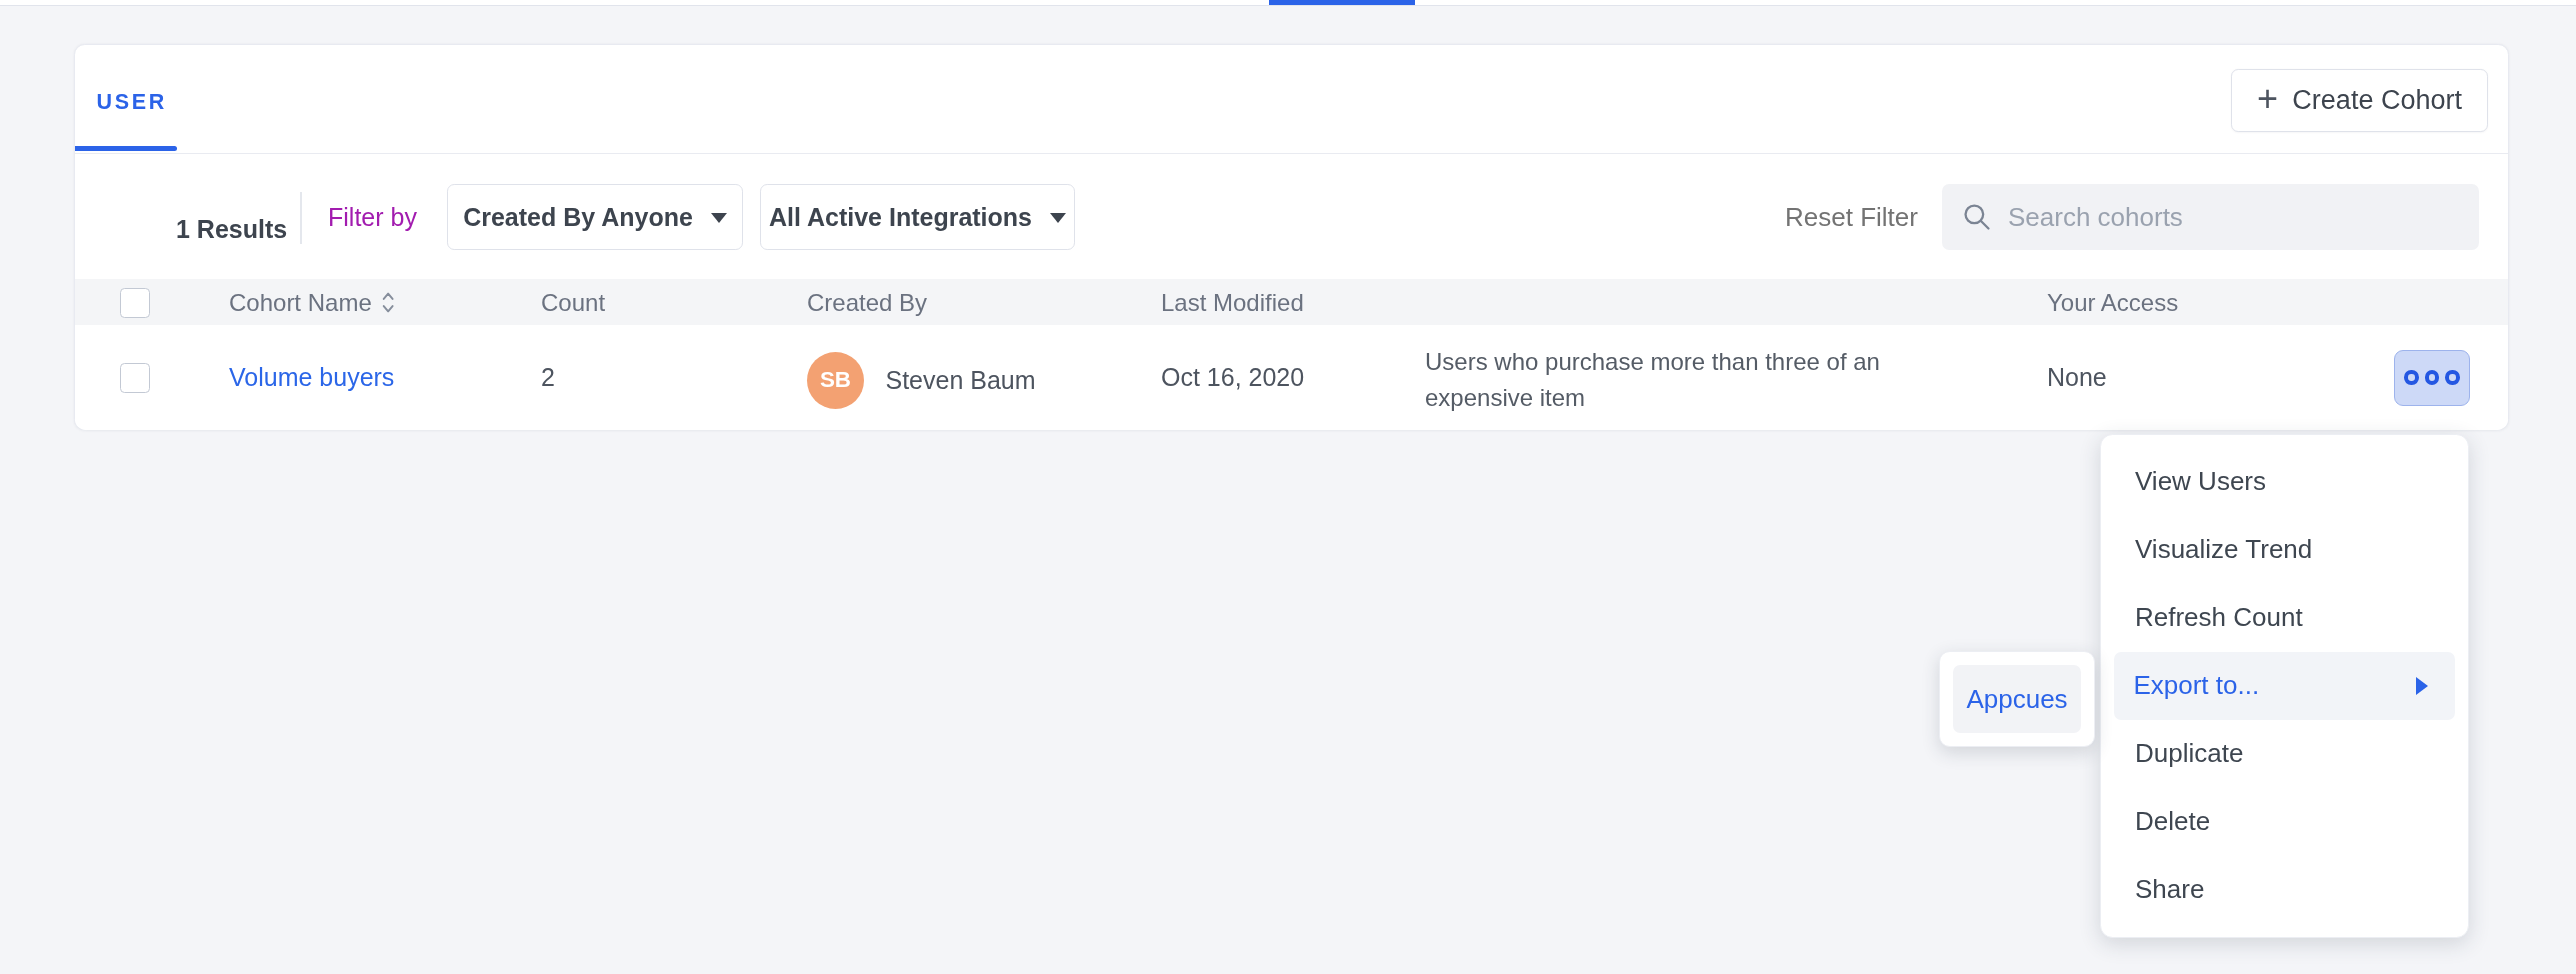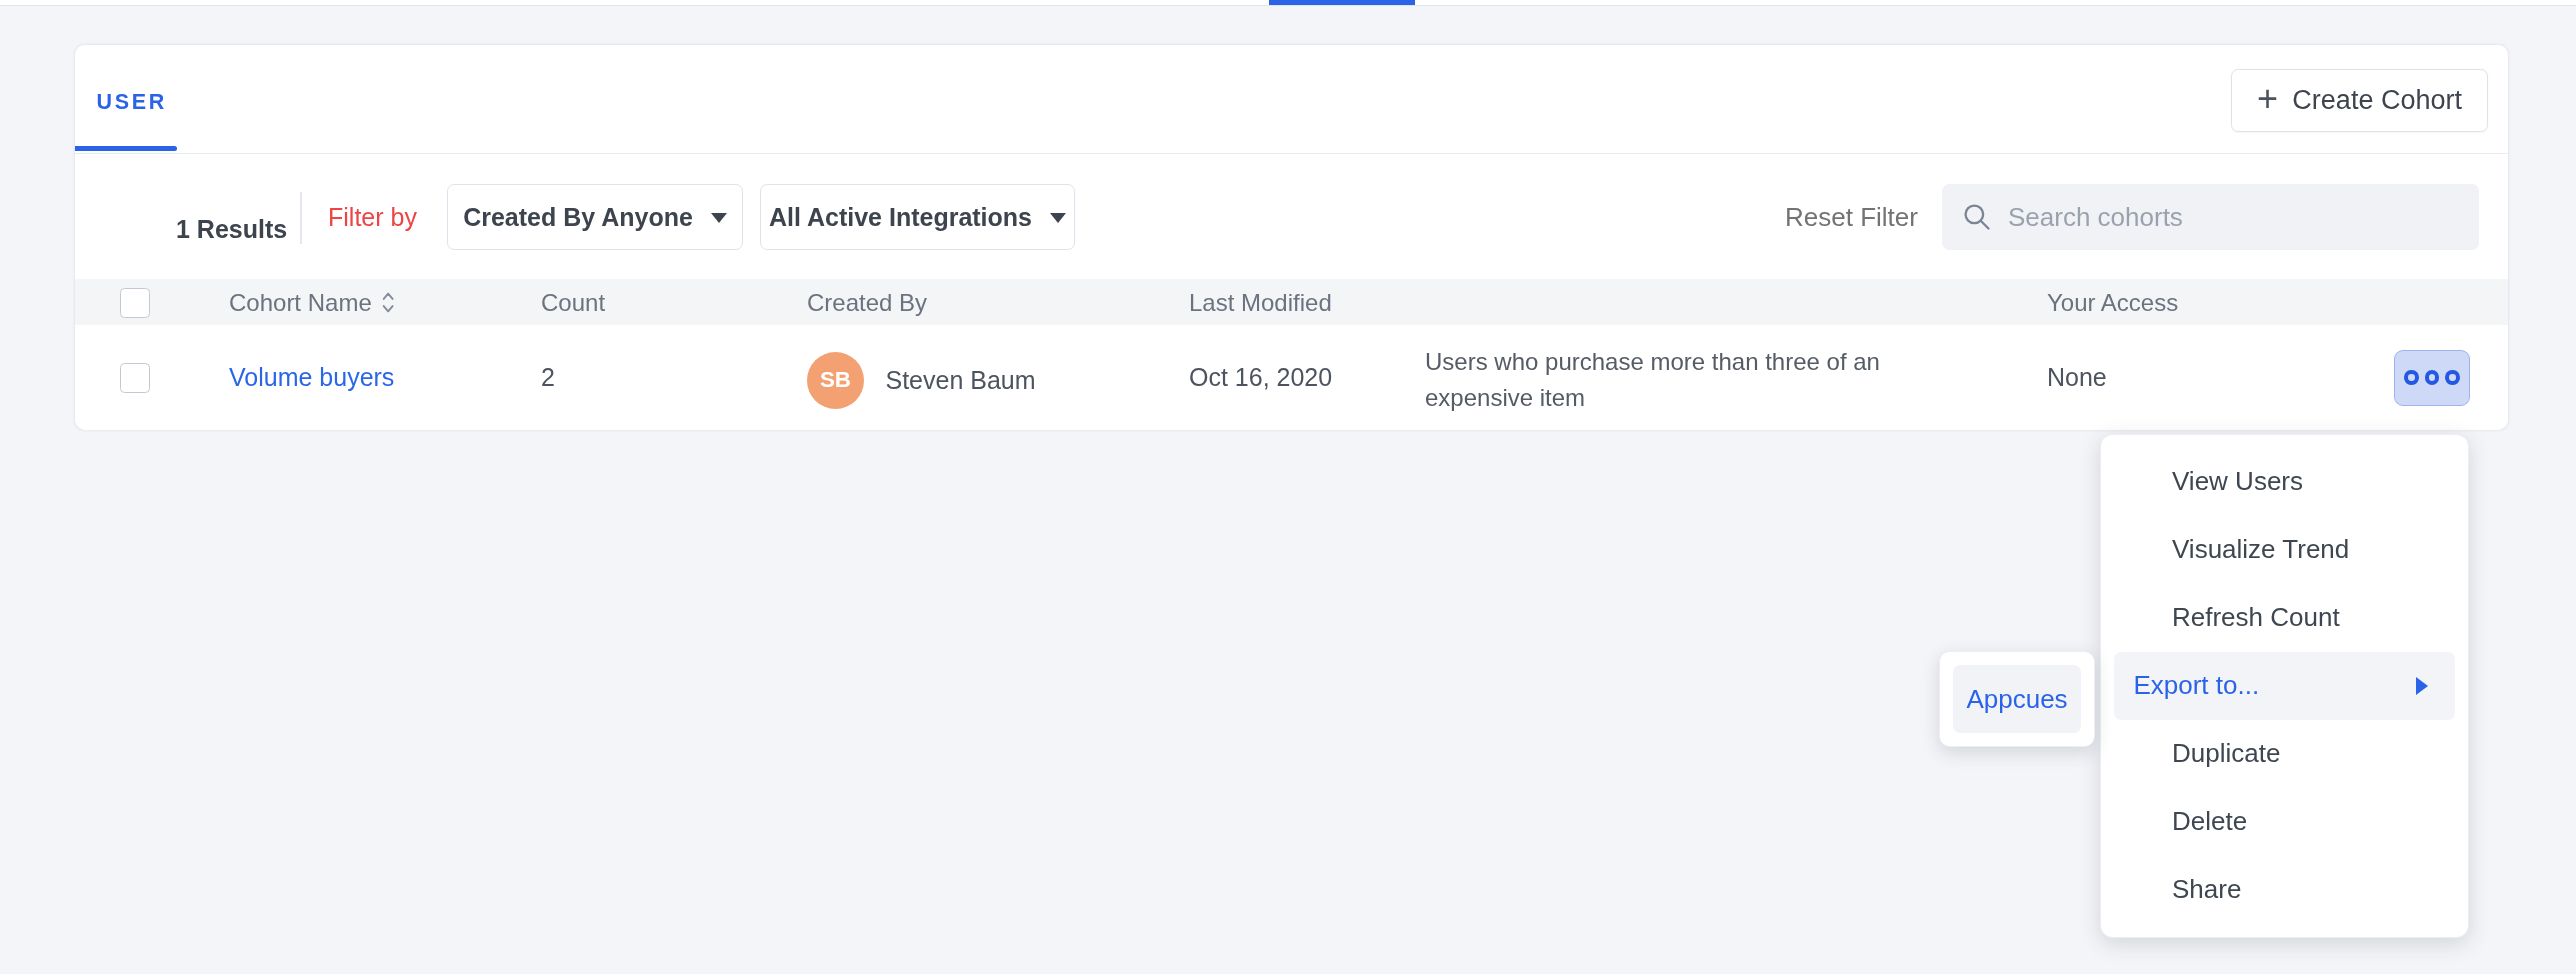--- a/index.html
+++ b/index.html
@@ -31,21 +31,21 @@
     font-size:27px; font-weight:500; color:#3d444e; cursor:pointer;
     box-shadow:0 0.9px 1.8px rgba(25,35,60,.04); }
   .plus-glyph { font-size:36px; font-weight:300; color:#4d545f; line-height:1; margin-top:-3.6px; }
 
   
   .filter-bar { position:absolute; left:0; top:109px; width:100%; height:126px; }
   .results-count { position:absolute; left:101px; top:12px; height:126px;
     display:flex; align-items:center; font-size:25px; font-weight:600; color:#3d444e; }
   .vdivider { position:absolute; left:225px; top:38px; width:1.8px; height:52px; background:#e4e7ed; }
   .filter-by { position:absolute; left:253px; top:0; height:126px;
-    display:flex; align-items:center; font-size:25px; font-weight:500; color:#ef4444; }
+    display:flex; align-items:center; font-size:25px; font-weight:500; color:#a21caf; }
   .dropdown { position:absolute; top:30px; height:66px; background:#fff;
     border:0.9px solid #dfe2ea; border-radius:7.2px; display:flex; align-items:center;
     justify-content:center; gap:18px; font-size:25px; font-weight:600; color:#3d444e;
     cursor:pointer; }
   .dd-created { left:372px; width:296px; }
   .dd-integrations { left:685px; width:315px; }
   .caret-down { width:0; height:0; border-left:8px solid transparent;
     border-right:8px solid transparent; border-top:10px solid #3d444e; margin-top:2.7px; }
   .reset-filter { position:absolute; left:1710px; top:0; height:126px; display:flex;
     align-items:center; font-size:26px; color:#737373; cursor:pointer; }
@@ -61,21 +61,21 @@
     background:#f4f5f7; display:flex; align-items:center;
     font-size:24px; color:#6b7280; }
   .trow { position:absolute; left:0; top:280px; width:100%; height:105px;
     background:#fff; display:flex; align-items:center; border-radius:0 0 10.7px 10.7px;
     font-size:25px; color:#4d545f; }
   .cell { position:absolute; }
   .c-check { left:45px; }
   .c-name { left:154px; }
   .c-count { left:466px; width:158px; text-align:left; }
   .c-createdby { left:732px; }
-  .c-modified { left:1114px; }
+  .c-modified { left:1086px; }
   .c-desc { left:1350px; width:515px; }
   .c-access { left:1972px; }
   .c-actions { left:2319px; }
 
   .checkbox { width:30px; height:30px; border:1.8px solid #c3c9d4; border-radius:4.5px;
     background:#fff; cursor:pointer; margin-top:-15px; position:absolute; }
   .thead .checkbox, .trow .checkbox { top:50%; }
 
   .sort-wrap { display:inline-flex; align-items:center; gap:9px; cursor:pointer; }
   .cohort-link { color:#2b66e8; cursor:pointer; }
@@ -88,21 +88,21 @@
   .more-btn { width:76px; height:56px; background:#cdd9f7; border:0.9px solid #9db3ec;
     border-radius:9px; display:flex; align-items:center; justify-content:center;
     gap:6.3px; cursor:pointer; margin-top:-28px; position:absolute; top:50%; }
   .dot-ring { width:14.3px; height:14.3px; border-radius:50%; border:4.5px solid #2457e2; }
 
   
   .context-menu { position:absolute; left:2100px; top:434px; width:369px; height:504px;
     background:#fff; border:0.9px solid #eceef3; border-radius:12.5px;
     box-shadow:0 5.4px 21.5px rgba(40,50,70,.16); padding:12.5px 0; z-index:30; }
   .menu-item { height:68px; display:flex; align-items:center; padding-left:34px;
-    font-size:26px; color:#3e4650; cursor:pointer; position:relative;margin-left:37px; }
+    font-size:26px; color:#3e4650; cursor:pointer; position:relative; }
   .menu-item.active { margin:0 13.4px; padding-left:19px; border-radius:7.2px;
     background:#f2f4f8; color:#2b63e8; }
   .submenu-arrow { position:absolute; right:27px; width:0; height:0;
     border-top:9px solid transparent; border-bottom:9px solid transparent;
     border-left:12.5px solid #2b63e8; }
 
   
   .sub-popover { position:absolute; left:1939px; top:651px; width:156px; height:96px;
     background:#fff; border:0.9px solid #eceef3; border-radius:10.7px;
     box-shadow:0 5.4px 18px rgba(40,50,70,.16); padding:13.4px; z-index:31; }

